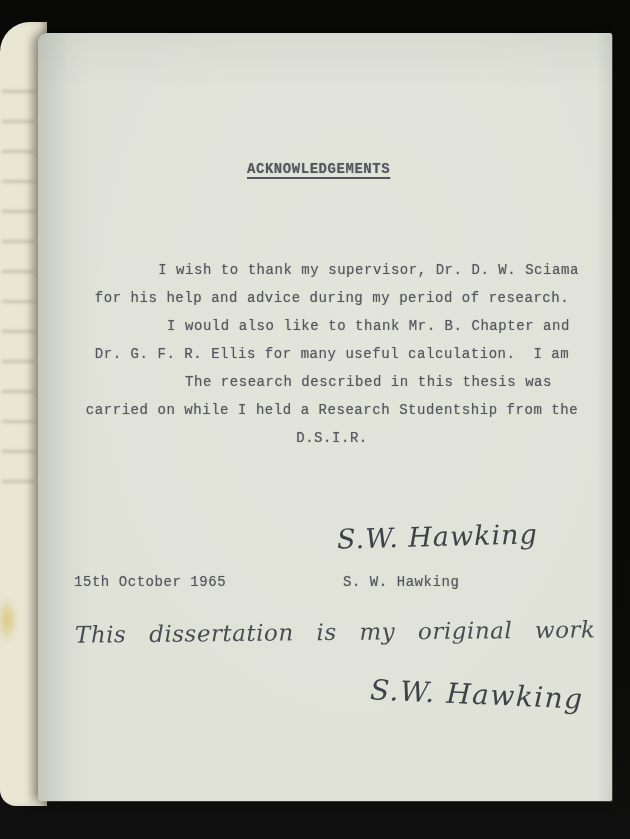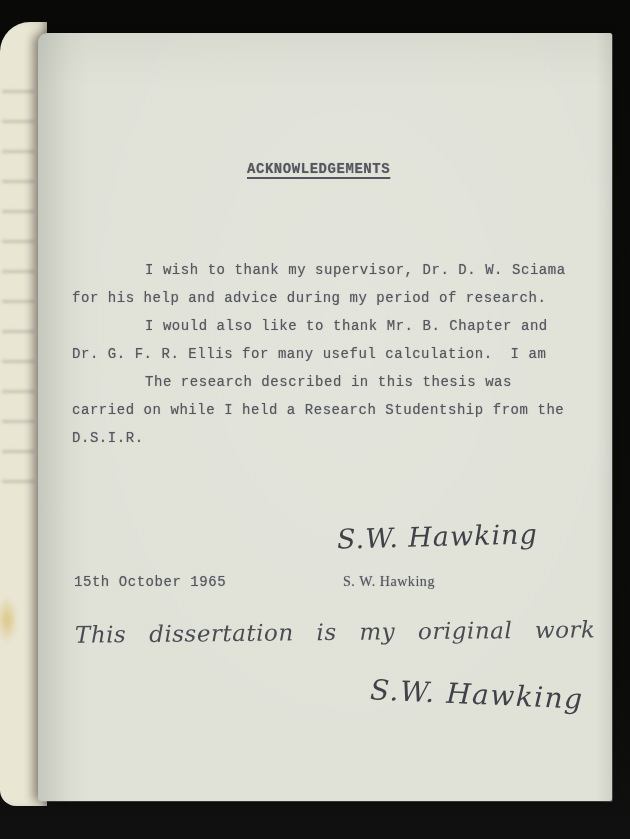--- a/index.html
+++ b/index.html
@@ -77,21 +77,21 @@
     white-space: pre;
   }
 
   .bodytext {
     position: absolute;
     top: 223px; left: 34px;
     width: 520px;
     font-size: 14px;
     line-height: 28px;
   }
-  .line { white-space: pre; }
+  .line { white-space: pre; text-align: center; }
   .line.indent { padding-left: 73px; }
 
   .hand {
     font-family: "DejaVu Serif", serif;
     font-style: italic;
     color: #404249;
   }
 
   .sig-top {
     position: absolute;
@@ -102,21 +102,21 @@
     white-space: pre;
   }
 
   .dateline {
     position: absolute;
     top: 541px; left: 0;
     width: 100%;
     font-size: 14px;
   }
   .date-text { position: absolute; left: 36px; white-space: pre; }
-  .typed-name { position: absolute; left: 305px; white-space: pre; font-family: Liberation Serif, serif; }
+  .typed-name { position: absolute; left: 305px; white-space: pre; }
 
   .declaration {
     position: absolute;
     top: 586px; left: 37px;
     font-size: 23px;
     word-spacing: 15px;
     letter-spacing: 0.5px;
     transform: rotate(-0.6deg);
     white-space: pre;
     color: #4a4c53;

